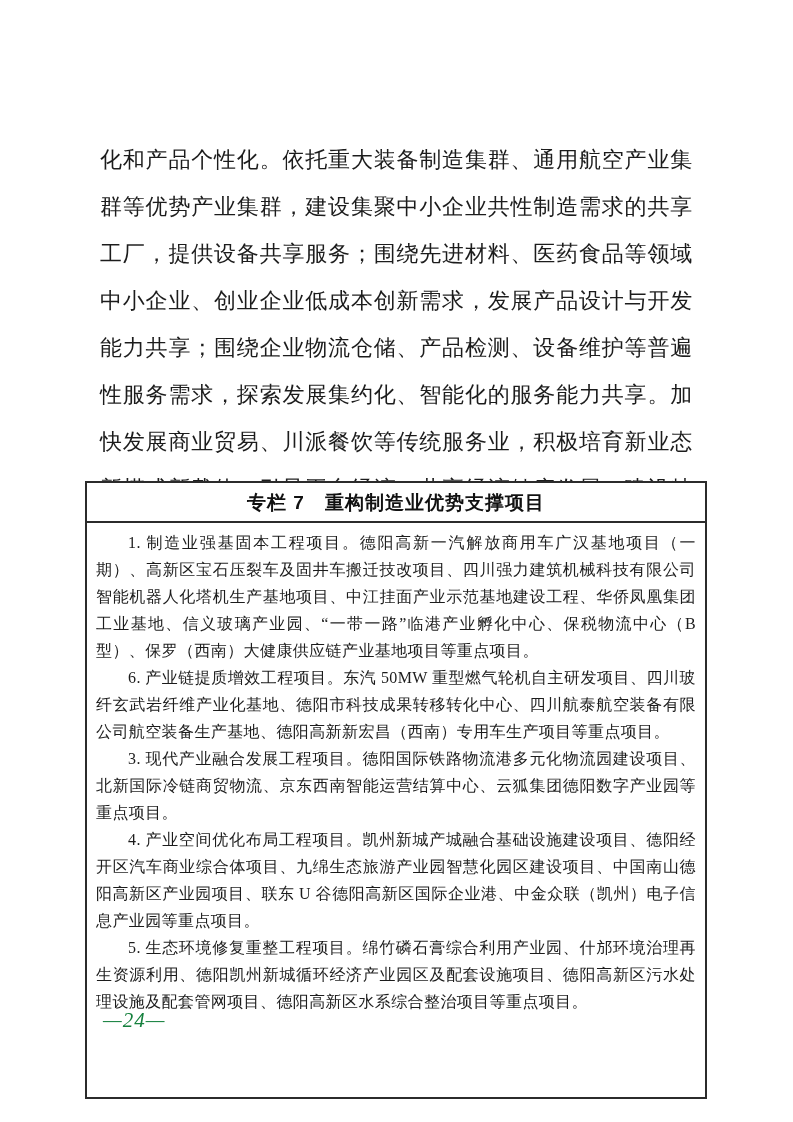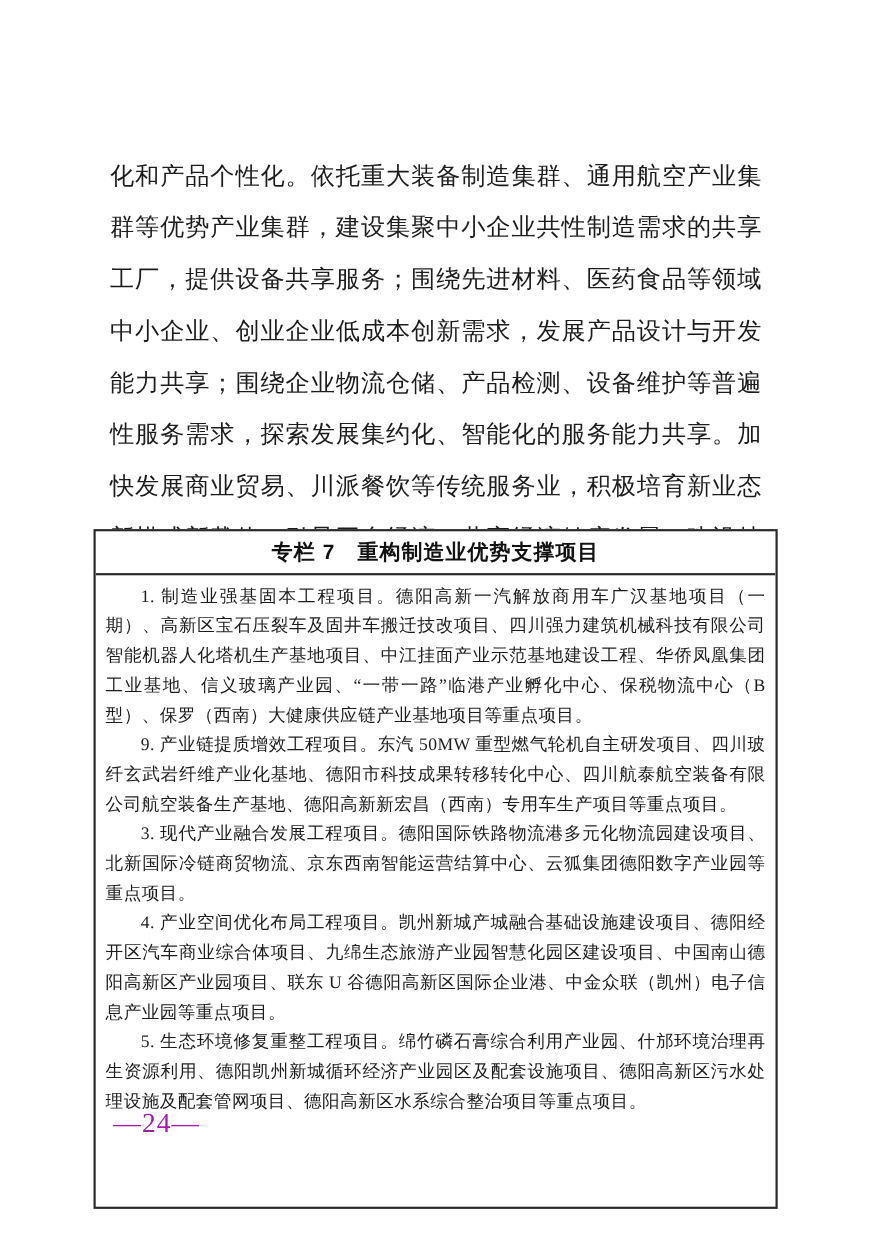--- a/index.html
+++ b/index.html
@@ -56,37 +56,38 @@
     letter-spacing: 0.4px;
   }
   .box-content p {
     text-indent: 2em;
     margin: 0;
   }
   .page-number {
     position: absolute;
     left: 103px;
     top: 1008px;
-    font-size: 25px;
+    font-size: 21px;
     letter-spacing: 1px;
-    color: #a21caf;
+    color: #15803d;
+    font-style: italic;
   }
 </style>
 </head>
 <body>
 
 <div class="page">
 
   <p class="body-text">化和产品个性化。依托重大装备制造集群、通用航空产业集群等优势产业集群，建设集聚中小企业共性制造需求的共享工厂，提供设备共享服务；围绕先进材料、医药食品等领域中小企业、创业企业低成本创新需求，发展产品设计与开发能力共享；围绕企业物流仓储、产品检测、设备维护等普遍性服务需求，探索发展集约化、智能化的服务能力共享。加快发展商业贸易、川派餐饮等传统服务业，积极培育新业态新模式新载体，引导平台经济、共享经济健康发展，建设特色领域、特定群体的时尚消费体验中心，分担和丰富成都国际消费中心城市功能。</p>
 
   <div class="column-box">
     <div class="box-title">专栏 7　重构制造业优势支撑项目</div>
     <div class="box-content">
       <p>1. 制造业强基固本工程项目。德阳高新一汽解放商用车广汉基地项目（一期）、高新区宝石压裂车及固井车搬迁技改项目、四川强力建筑机械科技有限公司智能机器人化塔机生产基地项目、中江挂面产业示范基地建设工程、华侨凤凰集团工业基地、信义玻璃产业园、“一带一路”临港产业孵化中心、保税物流中心（B 型）、保罗（西南）大健康供应链产业基地项目等重点项目。</p>
-      <p>9. 产业链提质增效工程项目。东汽 50MW 重型燃气轮机自主研发项目、四川玻纤玄武岩纤维产业化基地、德阳市科技成果转移转化中心、四川航泰航空装备有限公司航空装备生产基地、德阳高新新宏昌（西南）专用车生产项目等重点项目。</p>
+      <p>6. 产业链提质增效工程项目。东汽 50MW 重型燃气轮机自主研发项目、四川玻纤玄武岩纤维产业化基地、德阳市科技成果转移转化中心、四川航泰航空装备有限公司航空装备生产基地、德阳高新新宏昌（西南）专用车生产项目等重点项目。</p>
       <p>3. 现代产业融合发展工程项目。德阳国际铁路物流港多元化物流园建设项目、北新国际冷链商贸物流、京东西南智能运营结算中心、云狐集团德阳数字产业园等重点项目。</p>
       <p>4. 产业空间优化布局工程项目。凯州新城产城融合基础设施建设项目、德阳经开区汽车商业综合体项目、九绵生态旅游产业园智慧化园区建设项目、中国南山德阳高新区产业园项目、联东 U 谷德阳高新区国际企业港、中金众联（凯州）电子信息产业园等重点项目。</p>
       <p>5. 生态环境修复重整工程项目。绵竹磷石膏综合利用产业园、什邡环境治理再生资源利用、德阳凯州新城循环经济产业园区及配套设施项目、德阳高新区污水处理设施及配套管网项目、德阳高新区水系综合整治项目等重点项目。</p>
     </div>
   </div>
 
   <div class="page-number">—24—</div>
 
 </div>
 

